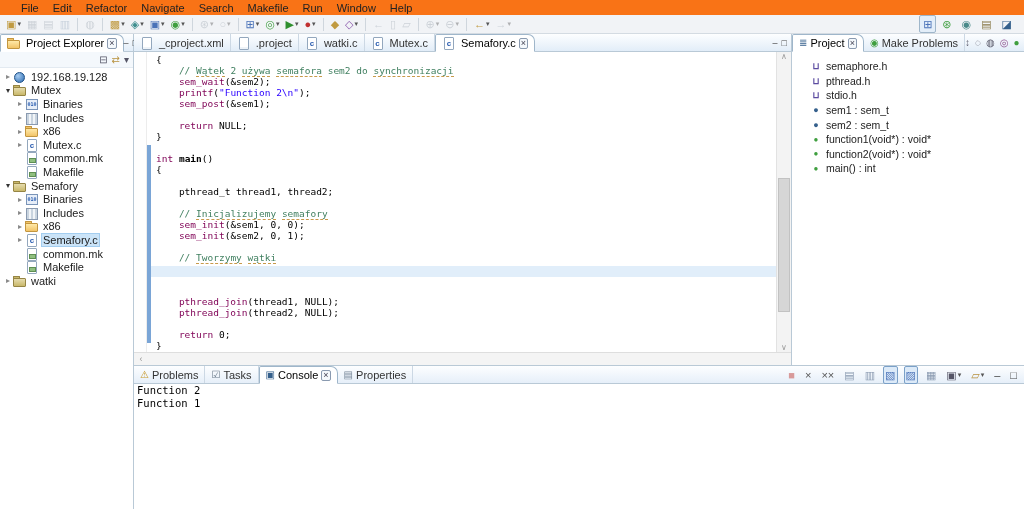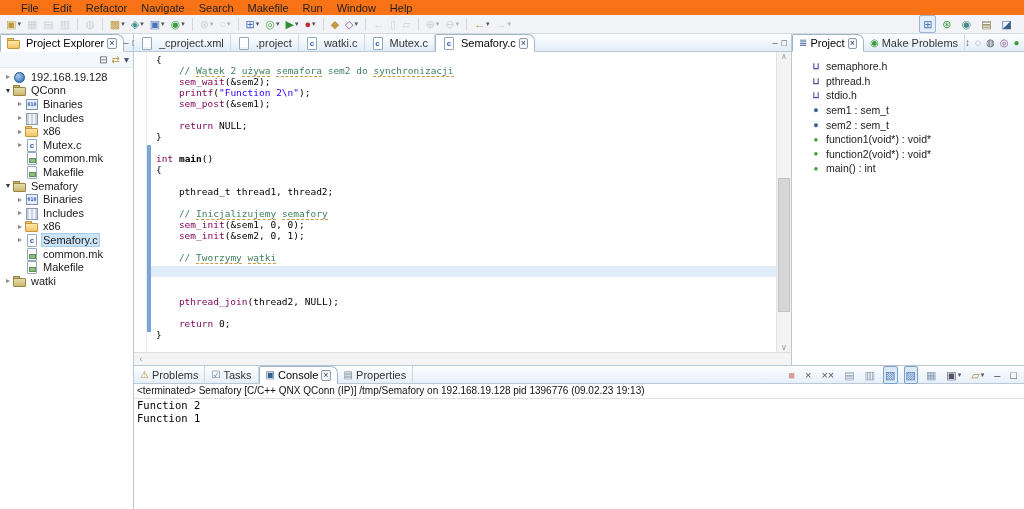--- a/index.html
+++ b/index.html
@@ -254,21 +254,21 @@
         </div>
       <div class="tree">
           <div class="trow" style="padding-left:3px">
             <span class="chev">▸</span>
             <span class="ticon target"></span>
             <span class="tlabel">192.168.19.128</span>
           </div>
           <div class="trow" style="padding-left:3px">
             <span class="chev exp">▾</span>
             <span class="ticon project"></span>
-            <span class="tlabel">QConn</span>
+            <span class="tlabel">Mutex</span>
           </div>
           <div class="trow" style="padding-left:15px">
             <span class="chev">▸</span>
             <span class="ticon binaries"></span>
             <span class="tlabel">Binaries</span>
           </div>
           <div class="trow" style="padding-left:15px">
             <span class="chev">▸</span>
             <span class="ticon includes"></span>
             <span class="tlabel">Includes</span>
@@ -387,20 +387,21 @@
                 <div class="cline cb"><span class="cbm"></span><span class="ctext"><span class="tk-p">    pthread_t thread1, thread2;</span></span></div>
                 <div class="cline cb"><span class="cbm"></span><span class="ctext"></span></div>
                 <div class="cline cb"><span class="cbm"></span><span class="ctext"><span class="tk-p">    </span><span class="tk-c">// </span><span class="tk-cu">Inicjalizujemy</span><span class="tk-c"> </span><span class="tk-cu">semafory</span></span></div>
                 <div class="cline cb"><span class="cbm"></span><span class="ctext"><span class="tk-p">    </span><span class="tk-f">sem_init</span><span class="tk-p">(&amp;sem1, 0, 0);</span></span></div>
                 <div class="cline cb"><span class="cbm"></span><span class="ctext"><span class="tk-p">    </span><span class="tk-f">sem_init</span><span class="tk-p">(&amp;sem2, 0, 1);</span></span></div>
                 <div class="cline cb"><span class="cbm"></span><span class="ctext"></span></div>
                 <div class="cline cb"><span class="cbm"></span><span class="ctext"><span class="tk-p">    </span><span class="tk-c">// </span><span class="tk-cu">Tworzymy</span><span class="tk-c"> </span><span class="tk-cu">wątki</span></span></div>
                 <div class="cline cb"><span class="cbm"></span></div>
                 <div class="cline cb hl"><span class="cbm"></span><span class="ctext"></span></div>
                 <div class="cline cb"><span class="cbm"></span></div>
+                <div class="cline cb"><span class="cbm"></span><span class="ctext"><span class="tk-p">    </span><span class="tk-f">pthread_join</span><span class="tk-p">(thread1, NULL);</span></span></div>
                 <div class="cline cb"><span class="cbm"></span><span class="ctext"><span class="tk-p">    </span><span class="tk-f">pthread_join</span><span class="tk-p">(thread2, NULL);</span></span></div>
                 <div class="cline cb"><span class="cbm"></span><span class="ctext"></span></div>
                 <div class="cline cb"><span class="cbm"></span><span class="ctext"><span class="tk-p">    </span><span class="tk-k">return</span><span class="tk-p"> 0;</span></span></div>
                 <div class="cline cb"><span class="cbm"></span><span class="ctext"><span class="tk-p">}</span></span></div>
               </div>
             <div class="vscroll">
               <span class="vs-up">∧</span>
               <span class="vthumb"></span>
               <span class="vs-down">∨</span>
             </div>
@@ -524,21 +525,20 @@
                 <span class="dd">▾</span>
               </span>
               <span class="tbtn">
                 <span class="tglyph" style="color:#444">–</span>
               </span>
               <span class="tbtn">
                 <span class="tglyph" style="color:#444">□</span>
               </span>
             </span>
         </div>
-        <div class="console-header">&lt;terminated&gt; Semafory [C/C++ QNX QConn (IP)] /tmp/Semafory on 192.168.19.128 pid 1396776 (09.02.23 19:13)</div>
         <div class="console-out">
             <div>Function 2</div>
             <div>Function 1</div>
           </div>
       </div>
 
     </div>
   </div>
 </div>
 

